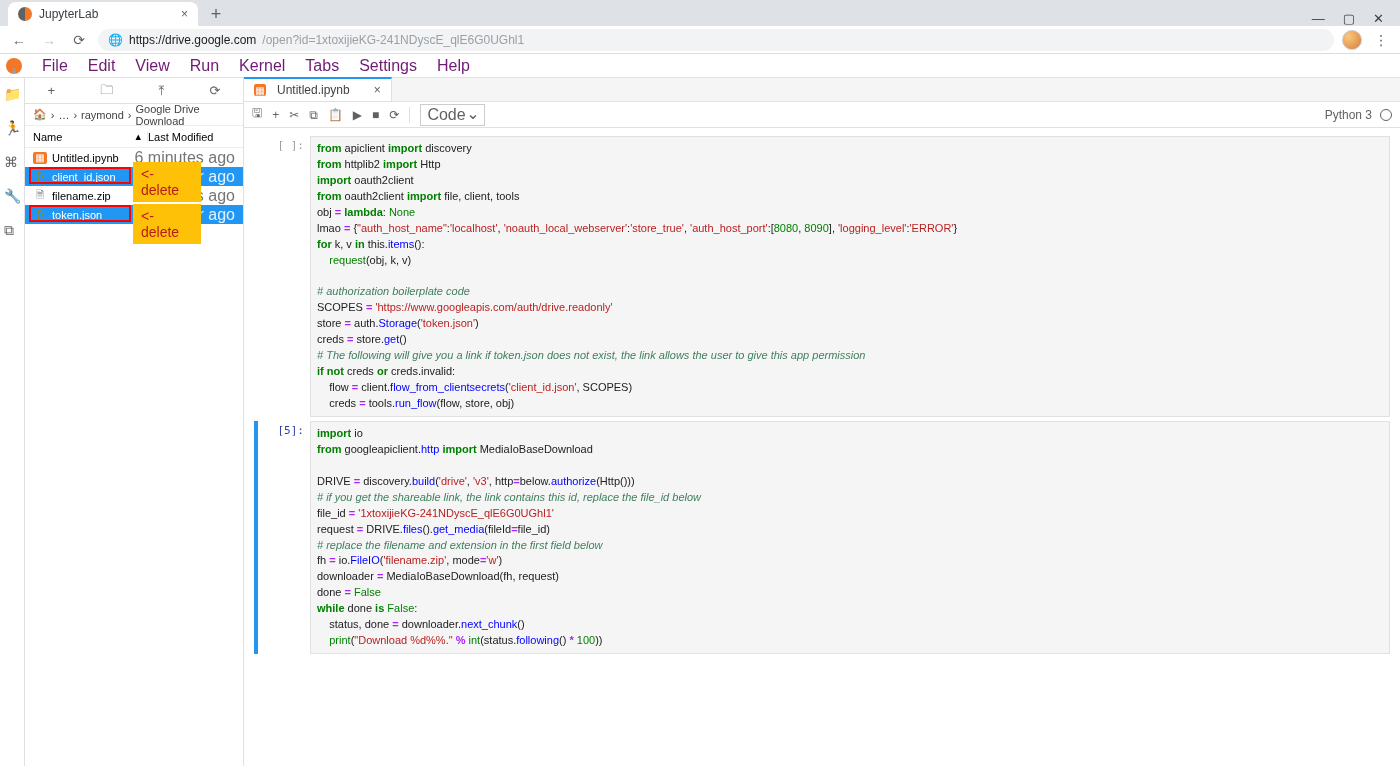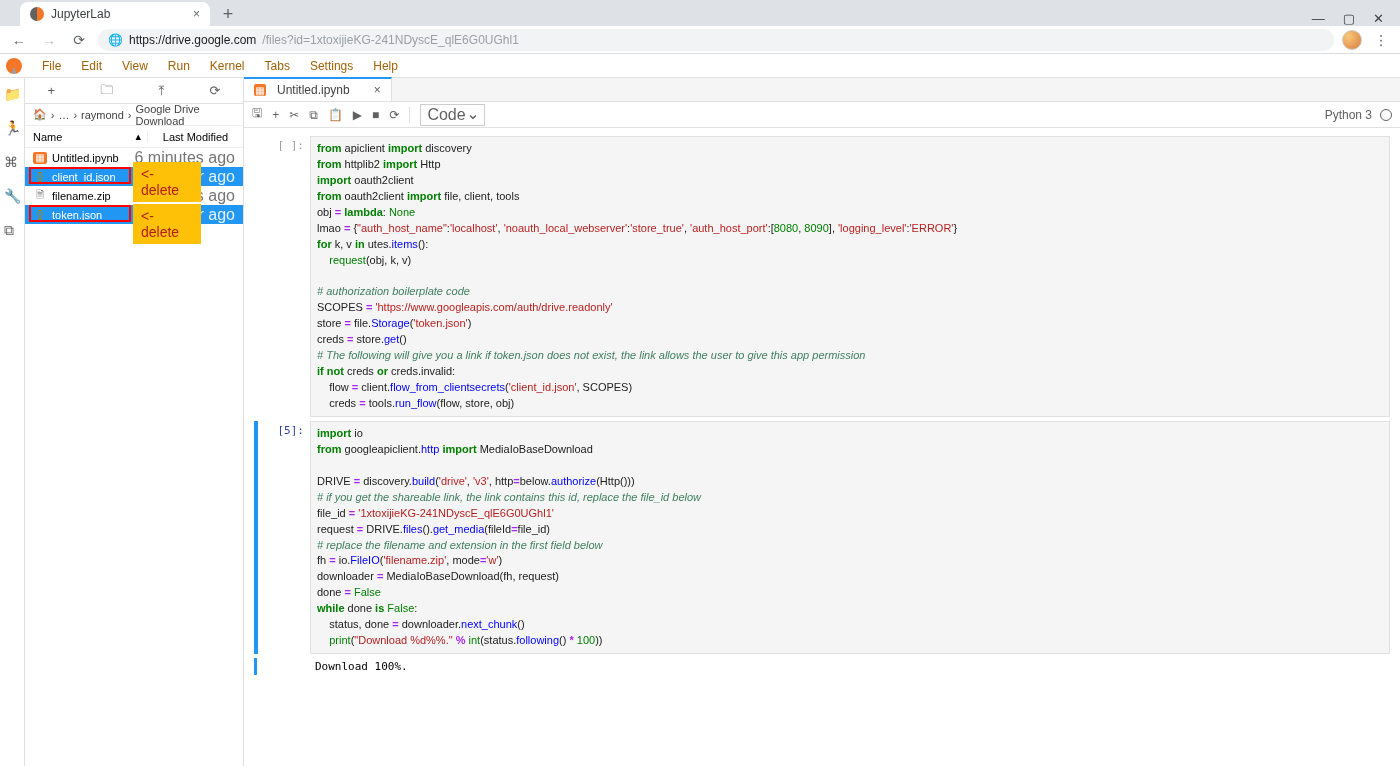--- a/index.html
+++ b/index.html
@@ -1,38 +1,38 @@
 <!DOCTYPE html>
 <html><head>
 <meta charset="utf-8">
 <style>
 * { margin:0; padding:0; box-sizing:border-box; font-family:-apple-system,BlinkMacSystemFont,"Segoe UI",Helvetica,Arial,sans-serif; }
 body { width:1400px; height:766px; background:#f1f3f4; overflow:hidden; }
 .browser-top { height:26px; background:#dee1e6; display:flex; align-items:flex-end; }
-.tab { height:24px; background:#fff; border-radius:8px 8px 0 0; margin-left:20px; padding:0 10px; display:flex; align-items:center; gap:7px; min-width:190px; font-size:12px; color:#3c4043; }
+.tab { height:24px; background:#fff; border-radius:8px 8px 0 0; margin-left:8px; padding:0 10px; display:flex; align-items:center; gap:7px; min-width:190px; font-size:12px; color:#3c4043; }
 .tab-favicon { width:14px; height:14px; border-radius:50%; background:conic-gradient(#f37726 0 50%,#616161 50% 100%); }
 .new-tab { width:24px; height:24px; display:flex; align-items:center; justify-content:center; font-size:18px; color:#5f6368; margin-left:6px; }
 .window-controls { margin-left:auto; display:flex; gap:18px; padding:0 16px; color:#3c4043; font-size:13px; }
 .addr-bar { height:28px; background:#fff; display:flex; align-items:center; padding:0 8px; gap:8px; border-bottom:1px solid #dadce0; }
 .nav-btn { width:22px; text-align:center; color:#5f6368; font-size:14px; }
 .url-box { flex:1; height:22px; background:#f1f3f4; border-radius:14px; display:flex; align-items:center; padding:0 10px; font-size:12px; color:#5f6368; gap:6px; }
 .url-path { color:#9aa0a6; }
 .avatar { width:20px; height:20px; border-radius:50%; background:radial-gradient(circle at 30% 30%,#f9c97a,#d97b3f); border:1px solid #ccc; }
 .jl-menubar { height:24px; background:#fff; border-bottom:1px solid #e0e0e0; display:flex; align-items:center; padding-left:6px; }
 .jl-logo { width:16px; height:16px; border-radius:50%; background:conic-gradient(#f37726 0 45%,#9e9e9e 45% 55%,#f37726 55% 100%); margin-right:10px; }
-.menu-item { font-size:12px; color:#a16207; padding:2px 10px; }
+.menu-item { font-size:16px; color:#701a75; padding:2px 10px; }
 .workspace { display:flex; height:calc(100% - 78px); }
 .activity-bar { width:25px; background:#fff; border-right:1px solid #e0e0e0; display:flex; flex-direction:column; align-items:center; padding-top:8px; gap:18px; color:#616161; }
 .activity-icon { width:16px; height:16px; font-size:14px; }
 .sidebar { width:219px; background:#fff; border-right:1px solid #e0e0e0; display:flex; flex-direction:column; }
 .file-toolbar { height:26px; border-bottom:1px solid #e0e0e0; display:flex; align-items:center; justify-content:space-around; color:#616161; font-size:13px; }
 .breadcrumb { height:22px; display:flex; align-items:center; gap:4px; padding:0 8px; font-size:11px; color:#424242; border-bottom:1px solid #eee; }
 .file-header { height:22px; display:flex; align-items:center; font-size:11px; background:#fff; border-bottom:1px solid #eee; }
 .col-name { flex:1; padding-left:8px; display:flex; align-items:center; gap:4px; }
-.col-mod { width:96px; text-align:center; border-left:1px solid #eee; }
+.col-mod { width:96px; border-left:1px solid #eee; }
 .file-list { position:relative; }
 .file-row { height:19px; display:flex; align-items:center; font-size:11px; padding-left:8px; }
 .file-row.selected { background:#2196f3; color:#fff; }
 .file-icon { width:14px; height:12px; margin-right:5px; display:inline-flex; align-items:center; justify-content:center; font-size:10px; }
 .icon-nb { background:#f37726; color:#fff; border-radius:2px; }
 .icon-json { color:#aa8800; }
 .icon-zip { color:#616161; }
 .file-row .mod { margin-left:auto; padding-right:8px; color:#757575; font-size:16px; }
 .file-row.selected .mod { color:#e3f2fd; }
 .red-box { position:absolute; border:2px solid #ff0000; pointer-events:none; }
@@ -81,21 +81,21 @@
     <span>✕</span>
   </div>
 </div>
 <div class="addr-bar">
   <span class="nav-btn">←</span>
   <span class="nav-btn" style="color:#c0c0c0">→</span>
   <span class="nav-btn">⟳</span>
   <div class="url-box">
     <span>🌐</span>
     <span style="color:#202124">https://drive.google.com</span>
-      <span class="url-path">/files?id=1xtoxijieKG-241NDyscE_qlE6G0UGhl1</span>
+      <span class="url-path">/open?id=1xtoxijieKG-241NDyscE_qlE6G0UGhl1</span>
   </div>
   <span class="avatar"></span>
   <span class="nav-btn">⋮</span>
 </div>
 
 <div class="jl-menubar">
   <span class="jl-logo"></span>
   <span class="menu-item">File</span>
   <span class="menu-item">Edit</span>
   <span class="menu-item">View</span>
@@ -197,26 +197,26 @@
 
       <div class="cell">
         <div class="cell-bar"></div>
         <div class="prompt">[ ]:</div>
         <div class="code-area"><span class="kw">from</span><span> apiclient </span><span class="kw">import</span><span> discovery</span>
 <span class="kw">from</span><span> httplib2 </span><span class="kw">import</span><span> Http</span>
 <span class="kw">import</span><span> oauth2client</span>
 <span class="kw">from</span><span> oauth2client </span><span class="kw">import</span><span> file, client, tools</span>
 <span>obj </span><span class="op">=</span><span> </span><span class="kw">lambda</span><span>: </span><span class="bn">None</span>
 <span>lmao </span><span class="op">=</span><span> {</span><span class="s">"auth_host_name"</span><span>:</span><span class="s">'localhost'</span><span>, </span><span class="s">'noauth_local_webserver'</span><span>:</span><span class="s">'store_true'</span><span>, </span><span class="s">'auth_host_port'</span><span>:[</span><span class="mi">8080</span><span>, </span><span class="mi">8090</span><span>], </span><span class="s">'logging_level'</span><span>:</span><span class="s">'ERROR'</span><span>}</span>
-<span class="kw">for</span><span> k, v </span><span class="kw">in</span><span> utes.</span><span class="attr">items</span><span>():</span>
+<span class="kw">for</span><span> k, v </span><span class="kw">in</span><span> this.</span><span class="attr">items</span><span>():</span>
 <span>    </span><span class="nb">request</span><span>(obj, k, v)</span>
 <span></span>
 <span class="c1"># authorization boilerplate code</span>
 <span>SCOPES </span><span class="op">=</span><span> </span><span class="s">'https://www.googleapis.com/auth/drive.readonly'</span>
-<span>store </span><span class="op">=</span><span> file.</span><span class="attr">Storage</span><span>(</span><span class="s">'token.json'</span><span>)</span>
+<span>store </span><span class="op">=</span><span> auth.</span><span class="attr">Storage</span><span>(</span><span class="s">'token.json'</span><span>)</span>
 <span>creds </span><span class="op">=</span><span> store.</span><span class="attr">get</span><span>()</span>
 <span class="c1"># The following will give you a link if token.json does not exist, the link allows the user to give this app permission</span>
 <span class="kw">if</span><span> </span><span class="kw">not</span><span> creds </span><span class="kw">or</span><span> creds.invalid:</span>
 <span>    flow </span><span class="op">=</span><span> client.</span><span class="attr">flow_from_clientsecrets</span><span>(</span><span class="s">'client_id.json'</span><span>, SCOPES)</span>
 <span>    creds </span><span class="op">=</span><span> tools.</span><span class="attr">run_flow</span><span>(flow, store, obj)</span></div>
       </div>
 
       <div class="cell active">
         <div class="cell-bar"></div>
         <div class="prompt in">[5]:</div>
@@ -229,19 +229,15 @@
 <span>request </span><span class="op">=</span><span> DRIVE.</span><span class="attr">files</span><span>().</span><span class="attr">get_media</span><span>(fileId</span><span class="op">=</span><span>file_id)</span>
 <span class="c1"># replace the filename and extension in the first field below</span>
 <span>fh </span><span class="op">=</span><span> io.</span><span class="attr">FileIO</span><span>(</span><span class="s">'filename.zip'</span><span>, mode</span><span class="op">=</span><span class="s">'w'</span><span>)</span>
 <span>downloader </span><span class="op">=</span><span> MediaIoBaseDownload(fh, request)</span>
 <span>done </span><span class="op">=</span><span> </span><span class="bn">False</span>
 <span class="kw">while</span><span> done </span><span class="kw">is</span><span> </span><span class="bn">False</span><span>:</span>
 <span>    status, done </span><span class="op">=</span><span> downloader.</span><span class="attr">next_chunk</span><span>()</span>
 <span>    </span><span class="nb">print</span><span>(</span><span class="s">"Download %d%%."</span><span> </span><span class="op">%</span><span> </span><span class="nb">int</span><span>(status.</span><span class="attr">following</span><span>() </span><span class="op">*</span><span> </span><span class="mi">100</span><span>))</span></div>
       </div>
 
-      <div class="cell active-thin">
-        <div class="cell-bar"></div>
-        <div class="output">Download 100%.</div>
-      </div>
     </div>
   </div>
 </div>
 
 </body></html>

